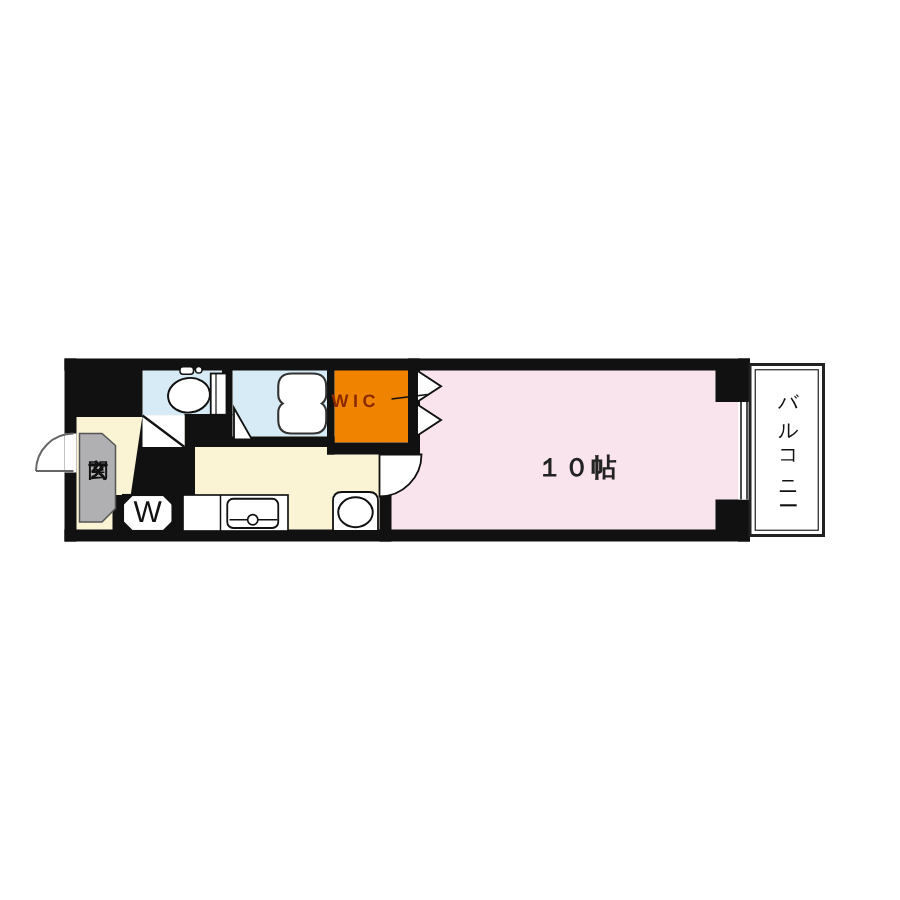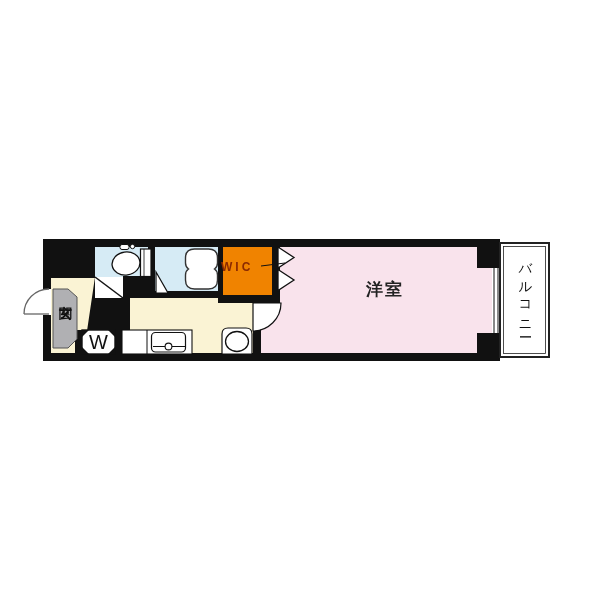--- a/index.html
+++ b/index.html
@@ -110,16 +110,16 @@
 
     <g>
       <rect x="500" y="243" width="49" height="114" fill="#ffffff" stroke="#222" stroke-width="2"></rect>
       <rect x="503.5" y="246.5" width="42" height="107" fill="none" stroke="#222" stroke-width="0.8"></rect>
     </g>
   </svg>
 
   <div class="lbl lbl-entrance">玄関</div>
   <div class="lbl lbl-washer">W</div>
   <div class="lbl lbl-wic">WIC</div>
-  <div class="lbl lbl-room-name">洋室</div>
+  <div class="lbl lbl-room-size">１０帖</div>
   <div class="lbl lbl-balcony">バルコニー</div>
 
 </div>
 
 </body></html>

